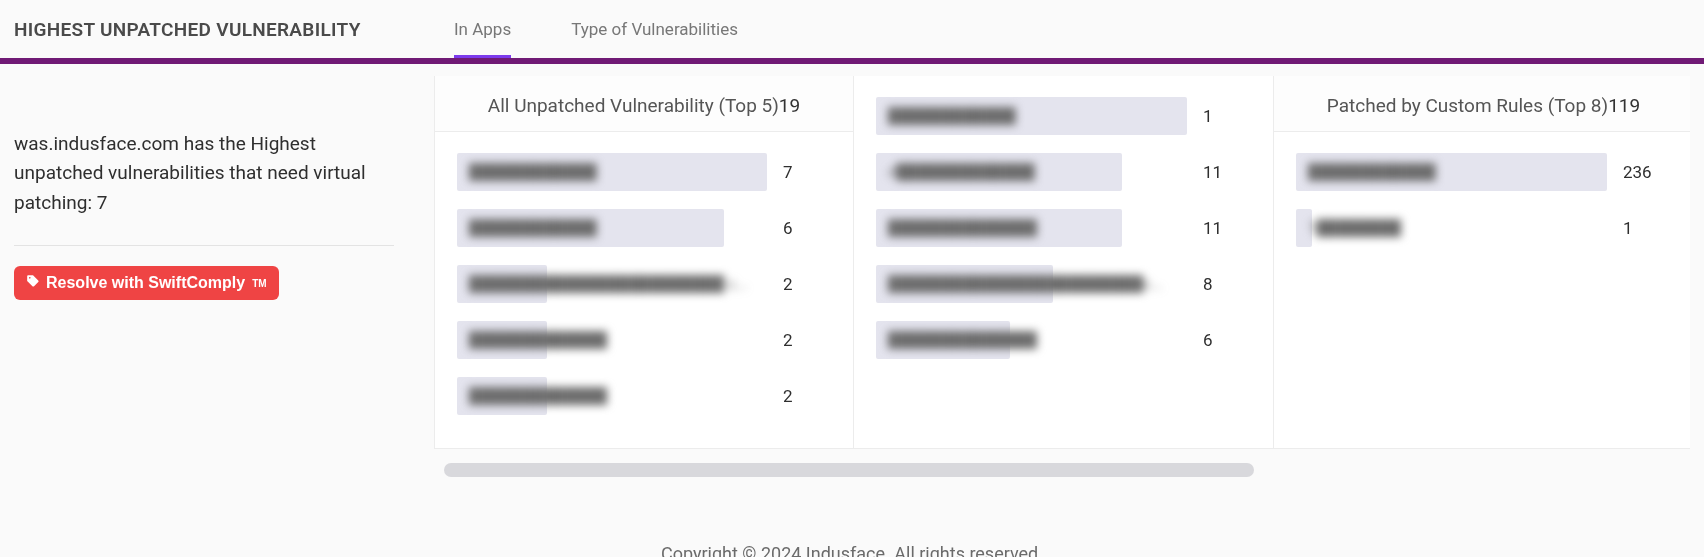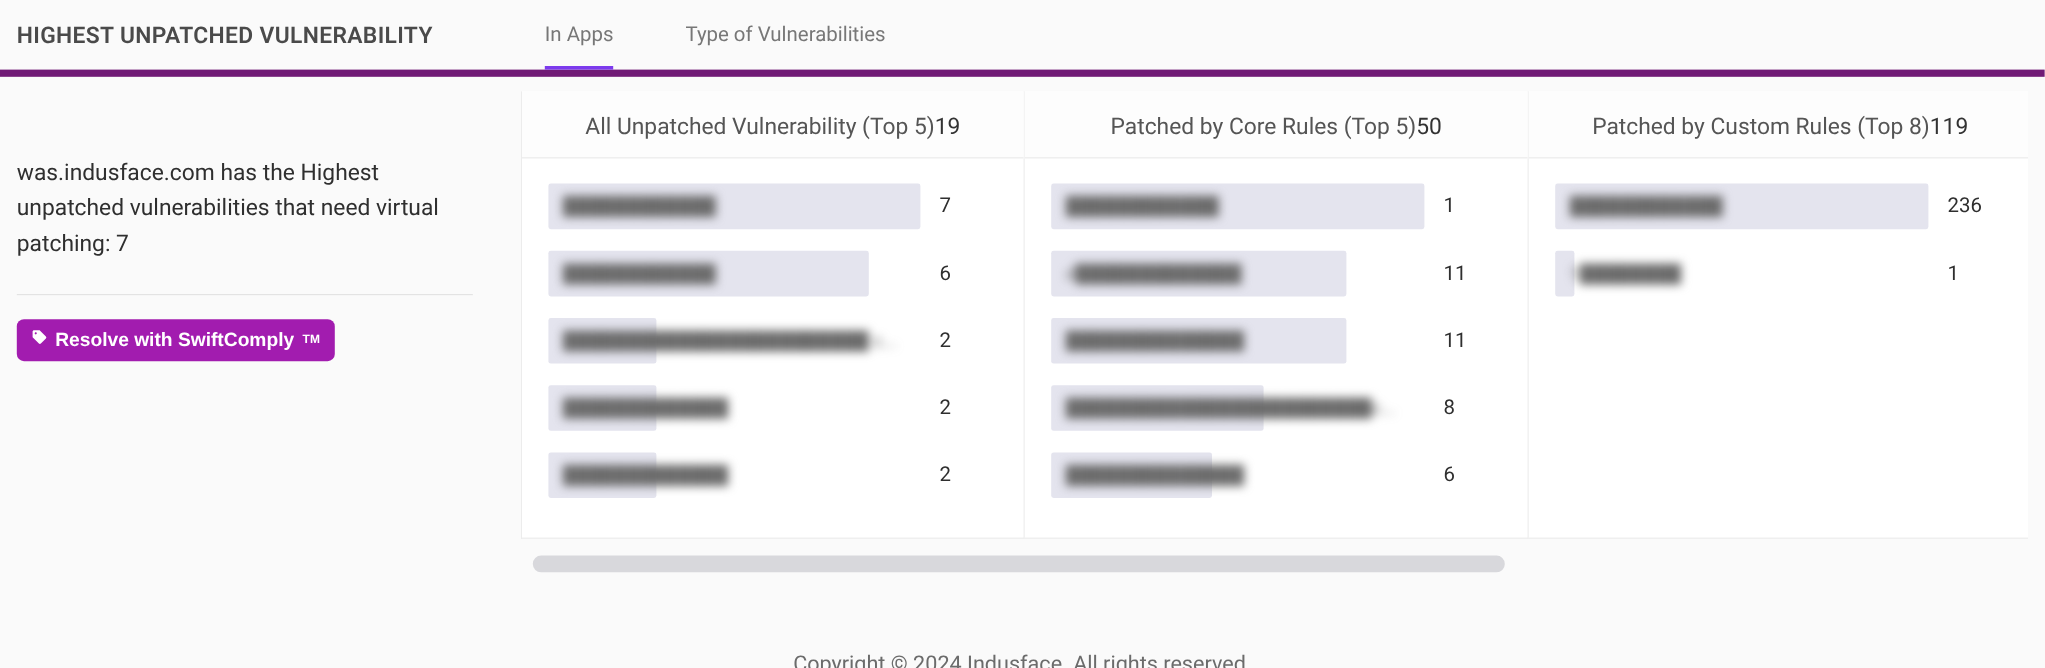--- a/index.html
+++ b/index.html
@@ -59,21 +59,21 @@
     line-height: 1.55;
     color: #2f2f2f;
     margin-top: 25px;
   }
   .sidebar-hr {
     border: none;
     border-top: 1px solid #e3e3e3;
     margin: 28px 0 20px;
   }
   .resolve-btn {
-    background: #a21caf;
+    background: #ef4444;
     color: #fff;
     font-size: 16px;
     font-weight: 600;
     padding: 8px 12px;
     border: none;
     border-radius: 6px;
     cursor: pointer;
     display: inline-flex;
     align-items: center;
     gap: 6px;
@@ -236,24 +236,20 @@
               <div class="barcell">
                 <div class="bar" style="width: 29%;"></div>
                 <div class="bar-label">█████████████</div>
               </div>
               <div class="row-val">2</div>
             </div>
           </div>
       </div>
 
       <div class="panel">
-        <div class="panel-head">
-          <span class="panel-title">Patched by Core Rules (Top 5)</span>
-          <span class="panel-total">50</span>
-        </div>
         <div class="panel-body">
             <div class="row">
               <div class="barcell">
                 <div class="bar" style="width: 100%;"></div>
                 <div class="bar-label">████████████</div>
               </div>
               <div class="row-val">1</div>
             </div>
             <div class="row">
               <div class="barcell">

